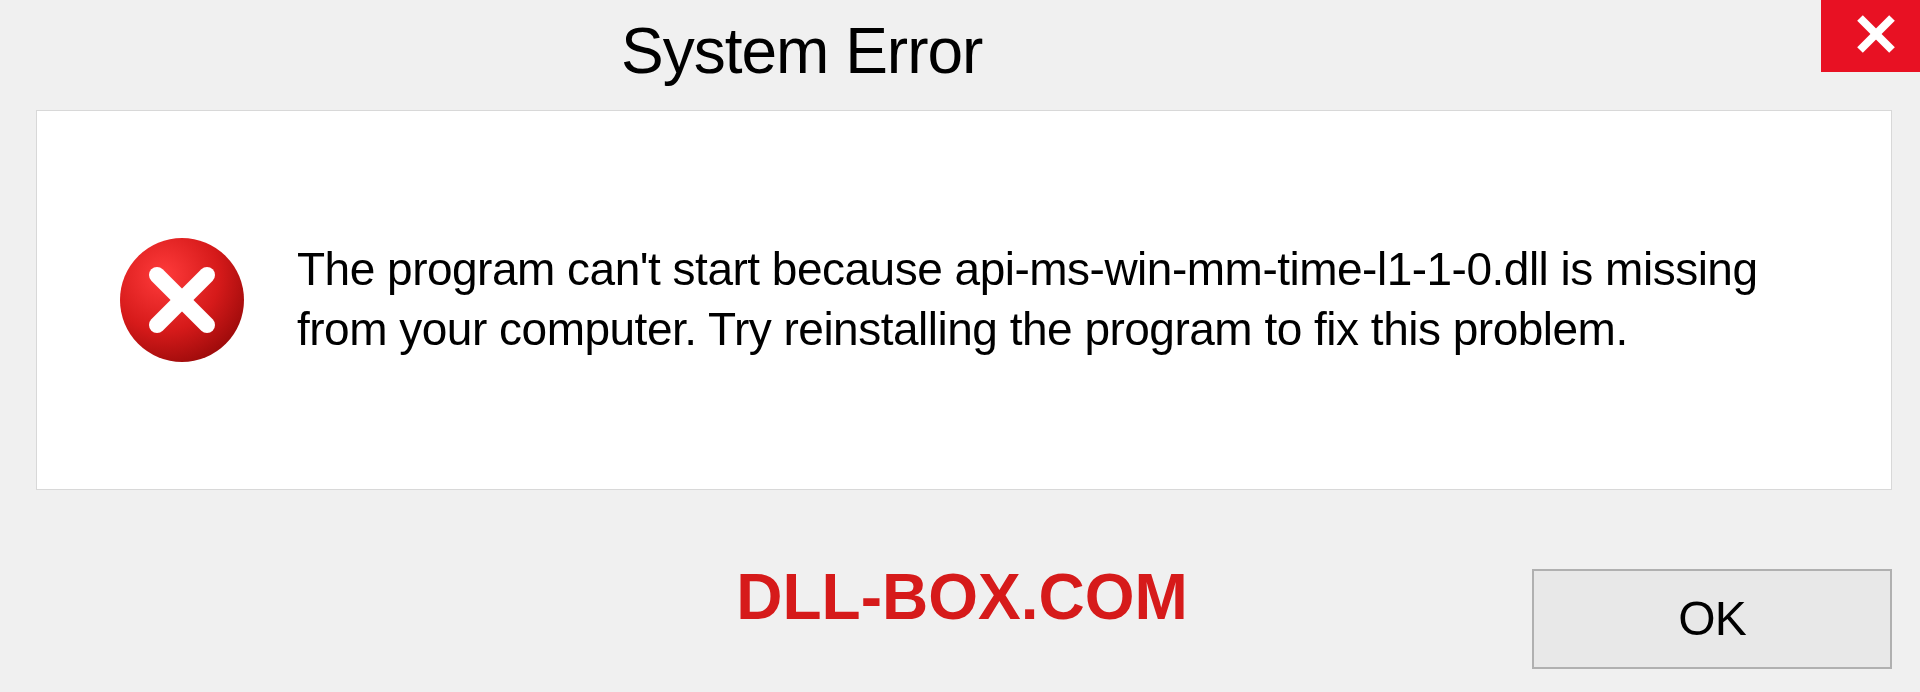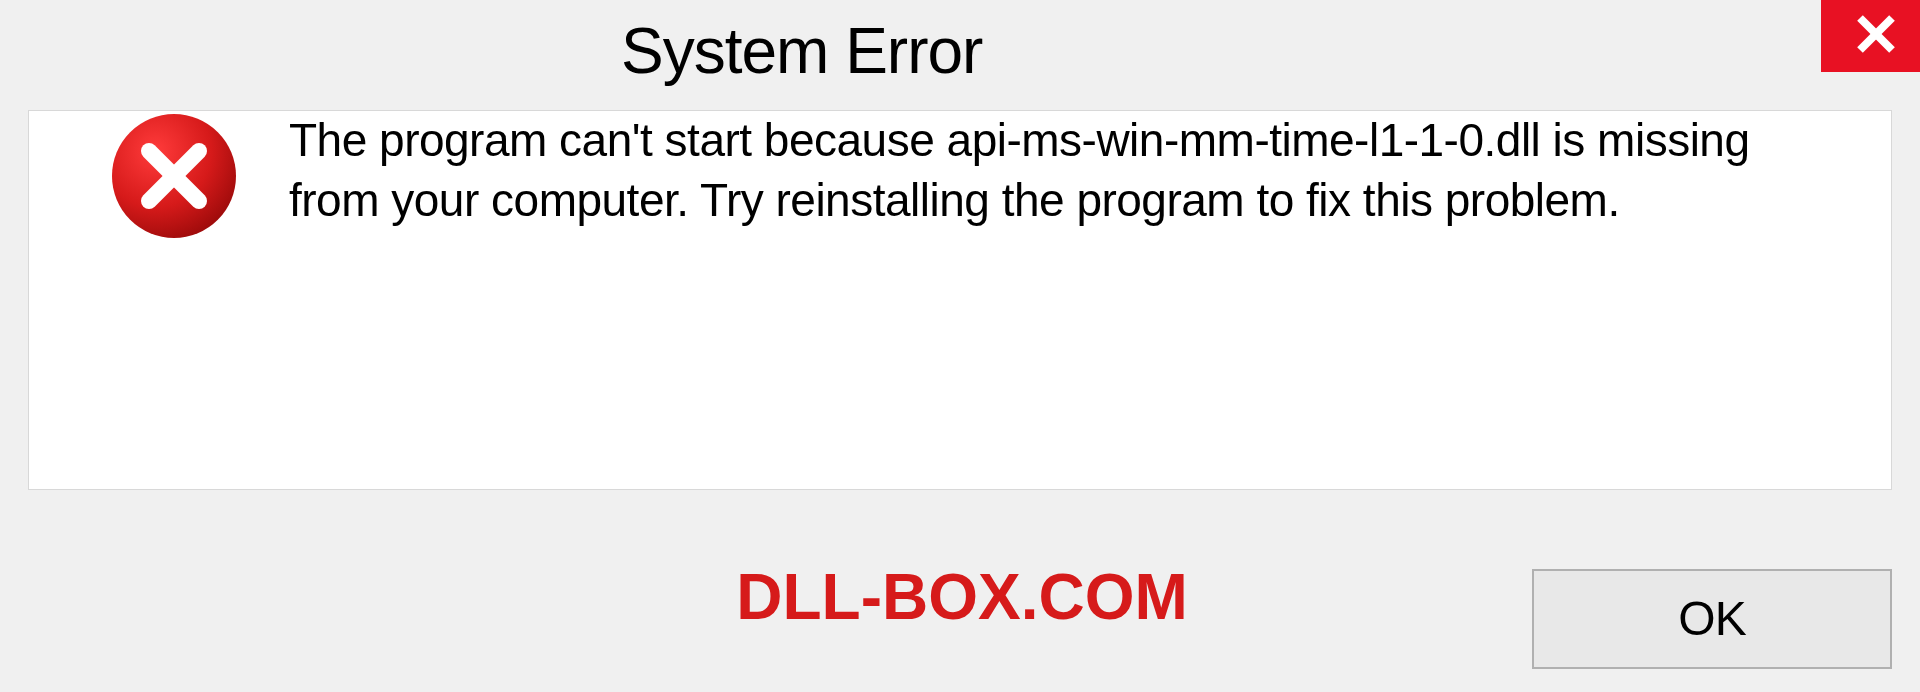--- a/index.html
+++ b/index.html
@@ -47,28 +47,28 @@
       align-items: center;
       justify-content: center;
       cursor: pointer;
     }
     .close-btn svg {
       width: 48px;
       height: 48px;
     }
     .content-panel {
       position: absolute;
-      left: 28px;
+      left: 36px;
       top: 110px;
       right: 28px;
       height: 380px;
       background: #ffffff;
       border: 1px solid #d8d8d8;
       display: flex;
-      align-items: flex-start;
+      align-items: center;
       padding-left: 80px;
       padding-right: 40px;
     }
     .error-icon {
       flex-shrink: 0;
       width: 130px;
       height: 130px;
       margin-right: 50px;
       position: relative;
     }

